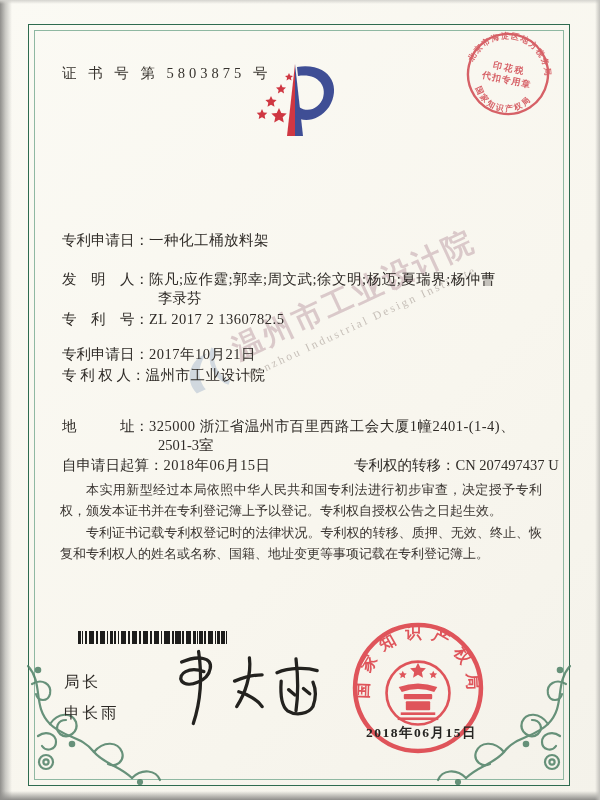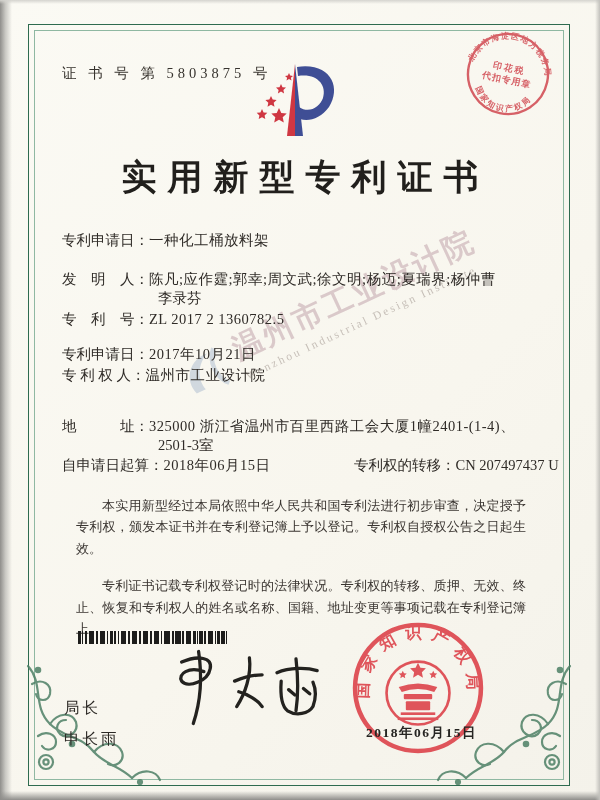--- a/index.html
+++ b/index.html
@@ -42,29 +42,29 @@
   
   .fields{position:absolute;left:62px;top:0;width:484px;font-size:14.5px;
     color:#2f2b27;}
   .row{position:absolute;left:0;white-space:nowrap;}
   .row .val{letter-spacing:.5px;font-family:Liberation Serif, serif;}
   .cont-line{position:absolute;left:96px;white-space:nowrap;}
   .grant-no{position:absolute;left:292px;white-space:nowrap;}
   
   .body-text{position:absolute;left:60px;top:479px;width:482px;font-size:13px;
     line-height:21.4px;color:#3a3531;text-align:justify;}
-  .body-text p{margin:16px;text-indent:2em;}
+  .body-text p{margin:0;text-indent:2em;}
   
   .barcode{position:absolute;left:78px;top:631px;width:150px;height:13px;
     background:
       repeating-linear-gradient(90deg,#1d1d1b 0 1.5px,rgba(0,0,0,0) 1.5px 3.6px),
       repeating-linear-gradient(90deg,#1d1d1b 0 1px,rgba(0,0,0,0) 1px 7.3px),
       repeating-linear-gradient(90deg,#1d1d1b 0 2.5px,rgba(0,0,0,0) 2.5px 11px);}
   .signer{position:absolute;left:64px;top:666px;font-size:15.5px;color:#2c2925;
-    letter-spacing:3px;line-height:31px;font-family:"Liberation Sans","DejaVu Sans",sans-serif;margin-top:26px;}
+    letter-spacing:3px;line-height:31px;font-family:"Liberation Sans","DejaVu Sans",sans-serif;}
   .signature{position:absolute;left:152px;top:645px;}
   .seal{position:absolute;left:350px;top:620px;}
   .seal-date{position:absolute;left:366px;top:724px;font-size:13.5px;font-weight:700;
     color:#262522;letter-spacing:1.5px;white-space:nowrap;}
   .footer{position:absolute;left:0;top:760px;width:580px;text-align:center;
     font-size:12.5px;color:#45413b;letter-spacing:2px;}
 </style>
 </head>
 <body>
 
@@ -133,21 +133,20 @@
     <text font-size="8" fill="#d4555c" letter-spacing="1.5" font-weight="700">
       <textPath href="#taxTop" startOffset="50%" text-anchor="middle">北京市海淀区地方税务局</textPath>
     </text>
     <text font-size="8" fill="#d4555c" letter-spacing="2" font-weight="700">
       <textPath href="#taxBottom" startOffset="50%" text-anchor="middle">国家知识产权局</textPath>
     </text>
     <text x="50" y="47" font-size="9" fill="#d4555c" text-anchor="middle" letter-spacing="2" font-weight="700">印花税</text>
     <text x="50" y="59" font-size="9" fill="#d4555c" text-anchor="middle" letter-spacing="1" font-weight="700">代扣专用章</text>
   </svg>
 
-  <div class="title">实用新型专利证书</div>
 
   <div class="watermark">
     <svg width="52" height="48" viewBox="0 0 52 48">
       <path d="M6,40 C0,22 14,6 32,8 C20,14 12,26 16,40 Z" fill="#bcc8d6" opacity=".8"></path>
       <path d="M40,6 C30,16 30,34 40,44" stroke="#bcc8d6" stroke-width="4.5" fill="none" opacity=".8"></path>
     </svg>
     <div>
       <div class="wm-text-cn">温州市工业设计院</div>
       <div class="wm-text-en">Wenzhou Industrial Design Institute</div>
     </div>

